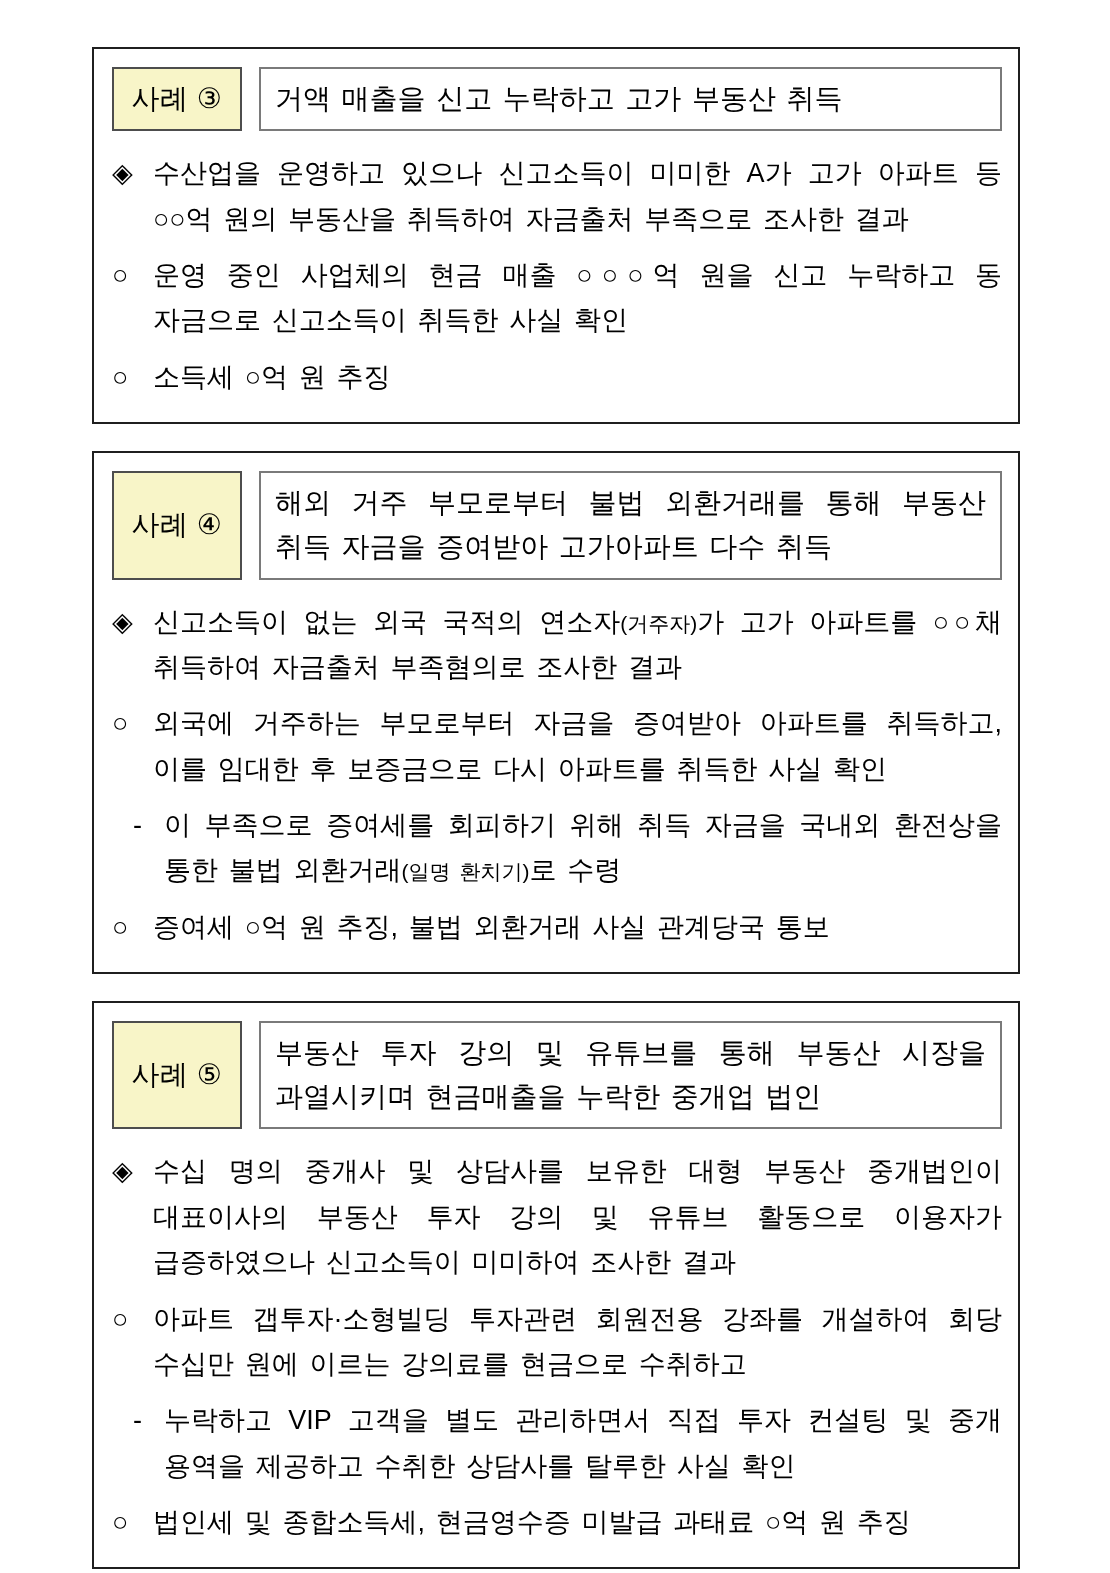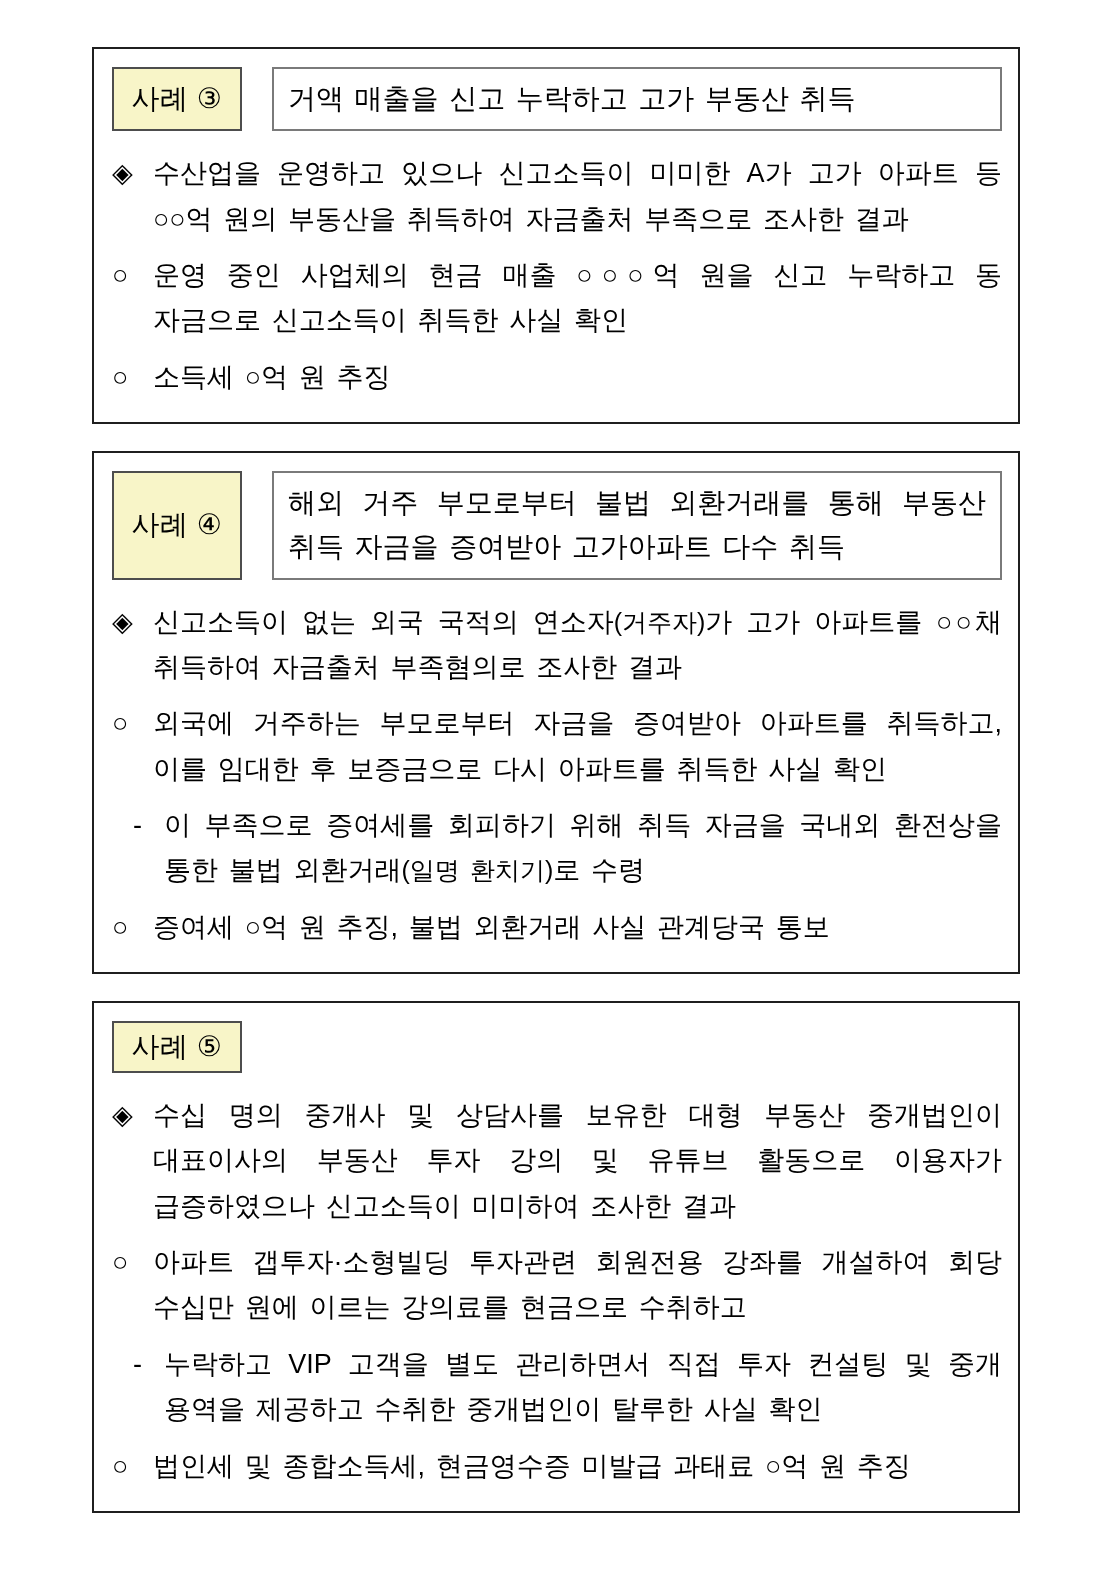--- a/index.html
+++ b/index.html
@@ -18,21 +18,21 @@
     overflow:hidden;
   }
   .page{padding:47px 90px 0 92px;}
   .case-box{
     border:2px solid var(--box-border);
     background:#ffffff;
     padding:18px 16px 22px 18px;
     margin-bottom:27px;
   }
   .case-header{
-    display:flex;gap:30px;align-items:stretch;
+    display:flex;gap:17px;align-items:stretch;
     margin-bottom:20px;
   }
   .case-label{
     flex:0 0 130px;min-height:52px;
     background:var(--label-bg);
     border:2px solid var(--label-border);
     display:flex;align-items:center;justify-content:center;
     font-size:28px;letter-spacing:0.5px;
     white-space:nowrap;
   }
@@ -49,21 +49,21 @@
     display:flex;
     font-size:27px;line-height:1.68;
     margin-top:11px;
     word-spacing:0.12em;
   }
   .para .marker{flex:0 0 41px;}
   .para.dash{padding-left:21px;}
   .para.dash .marker{flex:0 0 31px;}
   .para .ptext{flex:1;text-align:justify;word-break:keep-all;}
   .ptext .b{font-weight:400;margin-top:40px;}
-  .ptext .small{font-size:25px;margin-top:20px;}
+  .ptext .small{font-size:21px;margin-top:20px;}
 </style>
 </head>
 <body>
 
 <div class="page">
 
   <section class="case-box">
     <div class="case-header">
       <div class="case-label">
         <span>사례 ③</span>
@@ -115,33 +115,36 @@
           <span class="ptext"><span class="b">증여세 ○억 원 추징, 불법 외환거래 사실 관계당국 통보</span></span>
         </div>
       </div>
   </section>
 
   <section class="case-box">
     <div class="case-header">
       <div class="case-label">
         <span>사례 ⑤</span>
       </div>
+      <div class="case-title">
+        <span>부동산 투자 강의 및 유튜브를 통해 부동산 시장을 과열시키며 현금매출을 누락한 중개업 법인</span>
+      </div>
     </div>
     <div class="case-body">
         <div class="para diamond">
           <span class="marker">◈</span>
           <span class="ptext"><span class="">수십 명의 중개사 및 상담사를 보유한 </span><span class="b">대형 부동산 중개법인이</span><span class=""> 대표이사의 부동산 </span><span class="b">투자 강의</span><span class=""> 및 </span><span class="b">유튜브 활동</span><span class="">으로 </span><span class="b">이용자</span><span class="">가 </span><span class="b">급증</span><span class="">하였으나 </span><span class="b">신고소득이 미미</span><span class="">하여 조사한 결과</span></span>
         </div>
         <div class="para circle">
           <span class="marker">○</span>
           <span class="ptext"><span class="">아파트 갭투자·소형빌딩 투자관련 </span><span class="b">회원전용 강좌</span><span class="">를 개설하여 </span><span class="b">회당 수십만</span><span class=""> 원에 이르는 </span><span class="b">강의료를 현금으로 수취</span><span class="">하고</span></span>
         </div>
         <div class="para dash">
           <span class="marker">-</span>
-          <span class="ptext"><span class="b">누락하고 VIP 고객을 별도 관리</span><span class="">하면서 </span><span class="b">직접 투자 컨설팅</span><span class=""> 및 중개 </span><span class="b">용역</span><span class="">을 제공하고 수취한 </span><span class="b">중개법인이 탈루</span><span class="">한 사실 확인</span></span>
+          <span class="ptext"><span class="b">누락하고 VIP 고객을 별도 관리</span><span class="">하면서 </span><span class="b">직접 투자 컨설팅</span><span class=""> 및 중개 </span><span class="b">용역</span><span class="">을 제공하고 수취한 </span><span class="b">상담사를 탈루</span><span class="">한 사실 확인</span></span>
         </div>
         <div class="para circle">
           <span class="marker">○</span>
           <span class="ptext"><span class="b">법인세 및 종합소득세, 현금영수증 미발급 과태료 ○억 원 추징</span></span>
         </div>
       </div>
   </section>
 
 </div>
 

